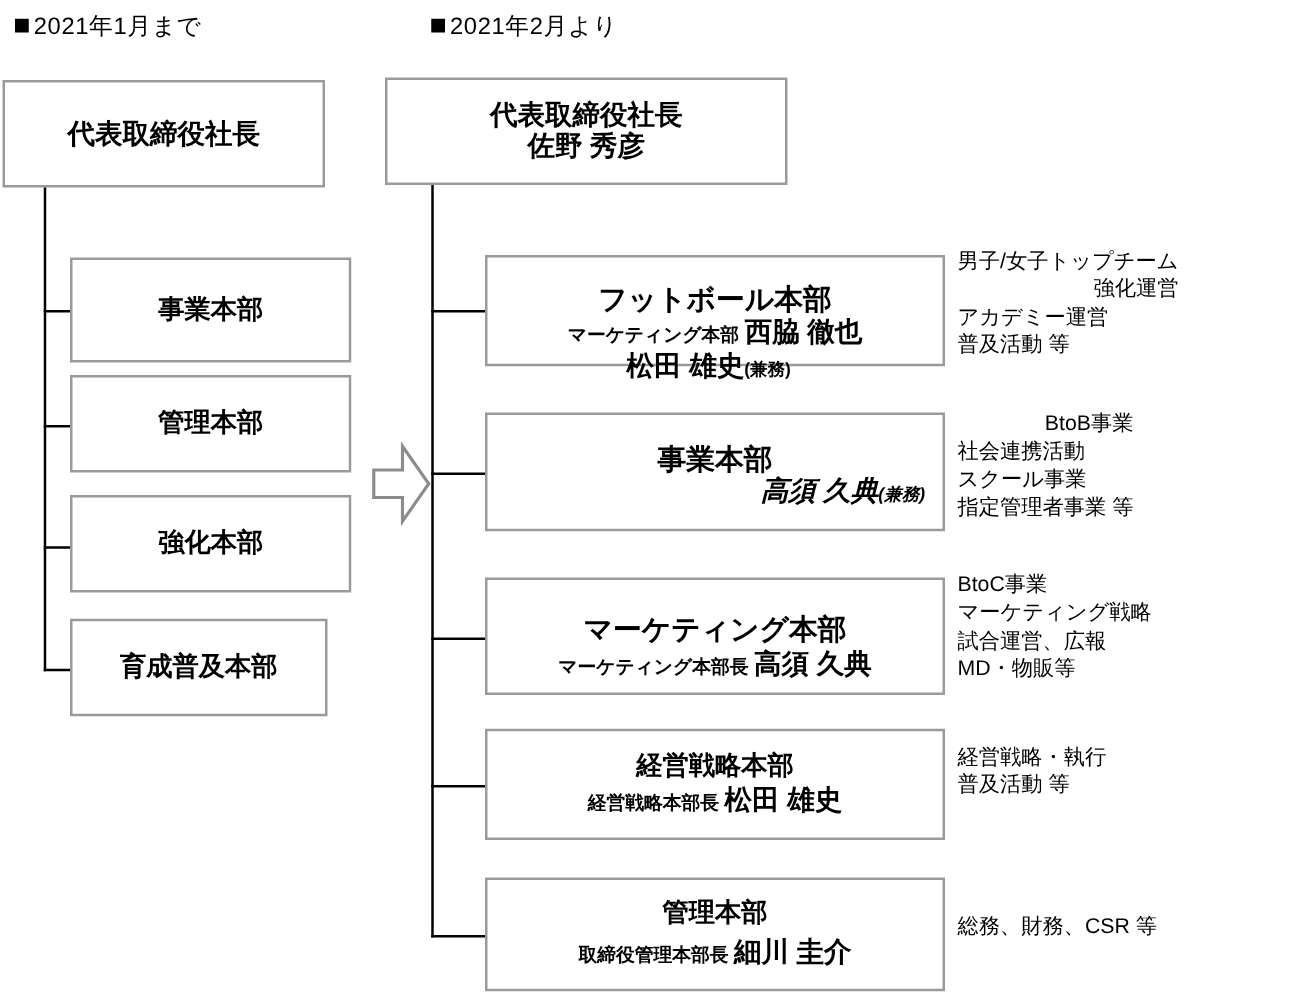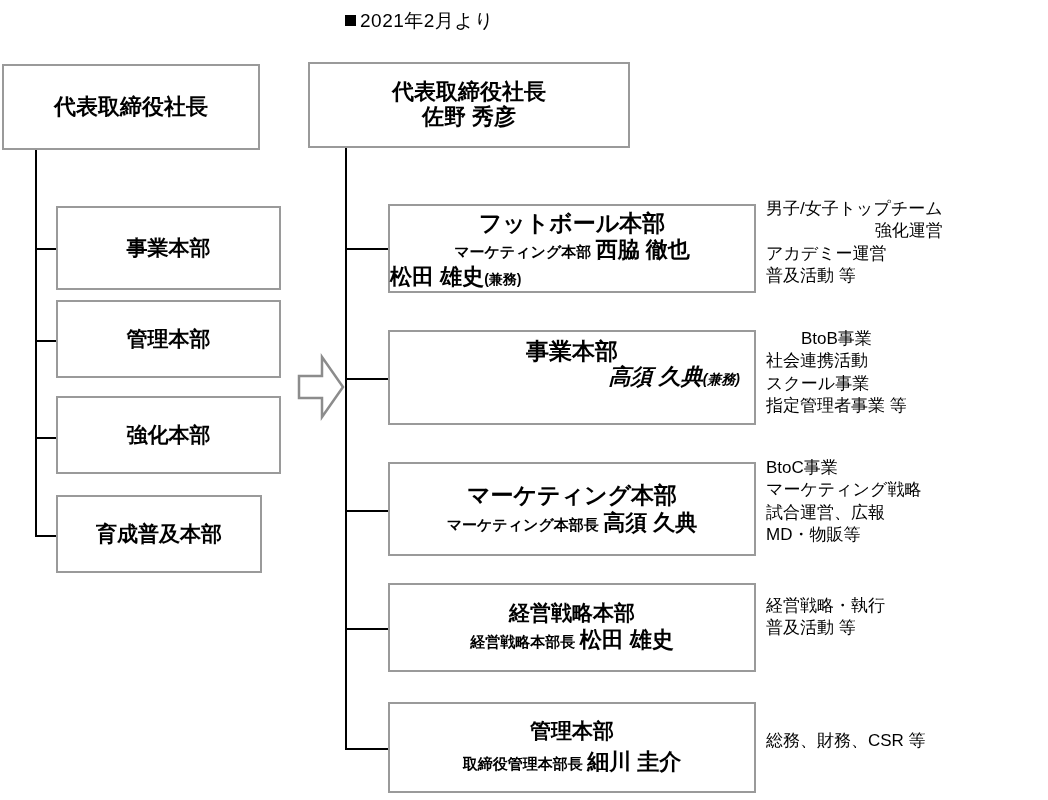--- a/index.html
+++ b/index.html
@@ -42,21 +42,21 @@
     align-items:center;
     justify-content:center;
     text-align:center;
   }
   .node-title {
     font-weight:bold;
     color:#000;
     line-height:1.15;
     white-space:nowrap;
   }
-  .t-lg   { font-size:23px; }
+  .t-lg   { font-size:23px;margin-top:16px; }
   .t-md   { font-size:21px; }
   .t-ceo  { font-size:22px; }
 
   .person-line {
     white-space:nowrap;
     line-height:1.2;
     font-weight:bold;
     color:#000;
   }
   .role-label { font-size:15px; font-weight:bold; }
@@ -80,20 +80,23 @@
   .note .ind { display:block; text-align:right; }
 
   
   .arrow-wrap { position:absolute; }
 </style>
 </head>
 <body>
 
 <div id="stage">
 
+  <div class="section-heading abs" style="left:12px; top:8px;">
+    <span class="bullet-sq"></span><span>2021年1月まで</span>
+  </div>
 
   <div class="node-box" style="left:2px; top:64px; width:258px; height:86px;">
     <div class="node-title t-ceo">代表取締役社長</div>
   </div>
 
   <div class="v-line" style="left:35px; top:150px; height:387px;"></div>
 
   <div class="h-line" style="left:35px; top:248px; width:22px;"></div>
   <div class="h-line" style="left:35px; top:340px; width:22px;"></div>
   <div class="h-line" style="left:35px; top:437px; width:22px;"></div>
@@ -134,39 +137,39 @@
   <div class="h-line" style="left:345px; top:510px; width:44px;"></div>
   <div class="h-line" style="left:345px; top:628px; width:44px;"></div>
   <div class="h-line" style="left:345px; top:748px; width:44px;"></div>
 
   <div class="node-box" style="left:388px; top:204px; width:368px; height:89px; justify-content:flex-start; padding-top:4px;">
     <div class="node-title t-lg">フットボール本部</div>
     <div class="person-line" style="width:100%; text-align:center; margin-top:1px;">
       <span class="role-label">マーケティング本部</span>
       <span class="person-name">西脇 徹也</span>
     </div>
-    <div class="person-line" style="width:100%; text-align:left; padding-right:10px;">
+    <div class="person-line" style="width:100%; text-align:center; padding-right:10px;">
       <span class="person-name">松田 雄史</span><span class="suffix">(兼務)</span>
     </div>
   </div>
   <div class="note" style="left:766px; top:198px;">
     <span class="ind" style="text-align:left;">男子/女子トップチーム</span>
     <span class="ind">強化運営</span>
     <span class="ind" style="text-align:left;">アカデミー運営</span>
     <span class="ind" style="text-align:left;">普及活動 等</span>
   </div>
 
   <div class="node-box" style="left:388px; top:330px; width:368px; height:95px; justify-content:flex-start; padding-top:6px;">
     <div class="node-title t-lg">事業本部</div>
     <div class="person-line" style="width:100%; text-align:right; padding-right:14px;font-style:italic;">
       <span class="person-name">高須 久典</span><span class="suffix">(兼務)</span>
     </div>
   </div>
   <div class="note" style="left:766px; top:328px;">
-    <span class="ind" style="text-align:center;">BtoB事業</span>
+    <span class="ind" style="text-align:right;">BtoB事業</span>
     <span class="ind" style="text-align:left;">社会連携活動</span>
     <span class="ind" style="text-align:left;">スクール事業</span>
     <span class="ind" style="text-align:left;">指定管理者事業 等</span>
   </div>
 
   <div class="node-box" style="left:388px; top:462px; width:368px; height:94px;">
     <div class="node-title t-lg">マーケティング本部</div>
     <div class="person-line" style="margin-top:2px;">
       <span class="role-label">マーケティング本部長</span>
       <span class="person-name">高須 久典</span>

